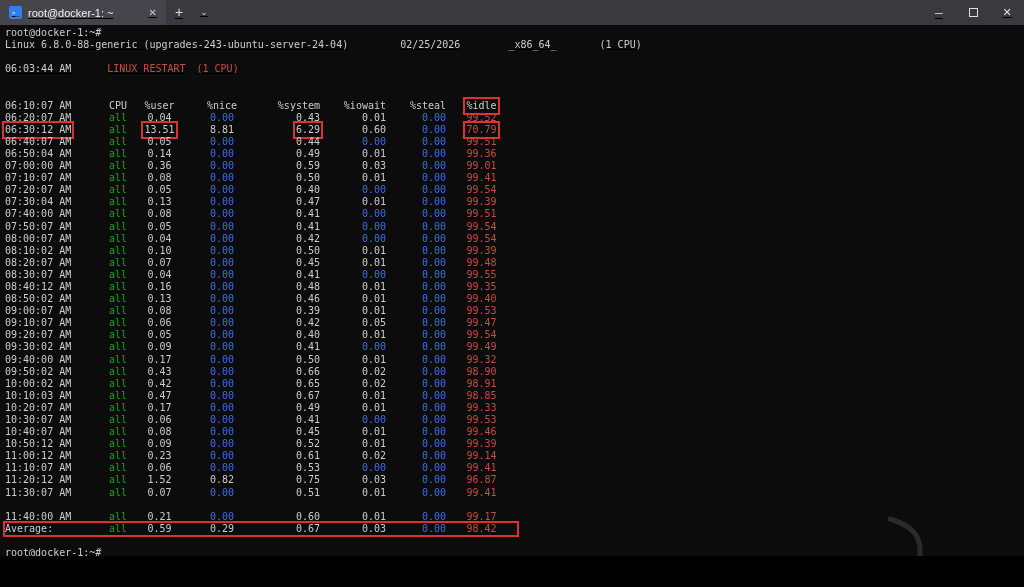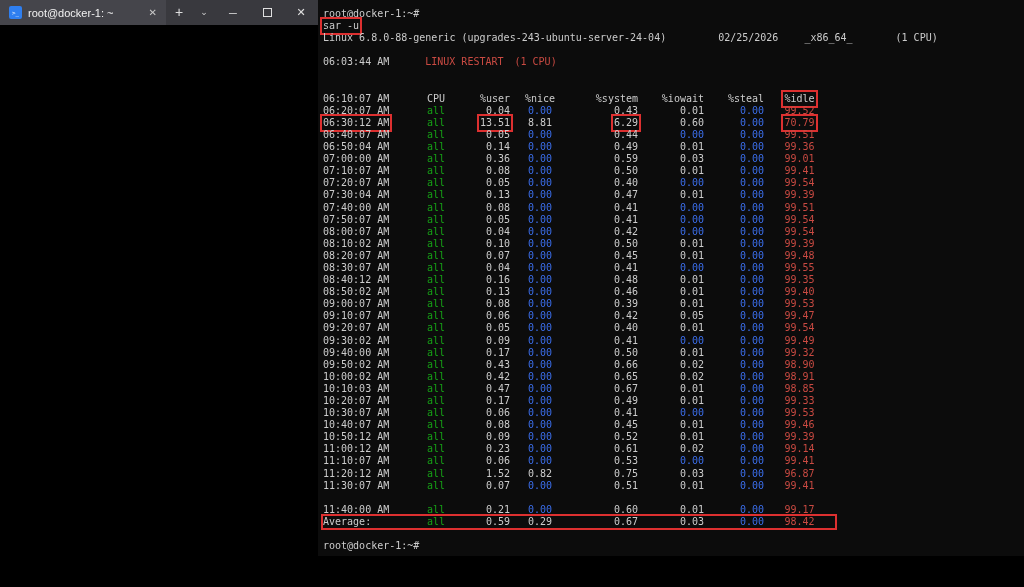--- a/index.html
+++ b/index.html
@@ -1,58 +1,58 @@
 <!DOCTYPE html>
 <html style="--bg: #0c0c0c; --fg: #cccccc; --green: #16a016; --blue: #3b6eea; --red: #c94a42; --box: #dd3030;"><head>
 <meta charset="utf-8">
 <style>
   * { box-sizing: border-box; margin: 0; padding: 0; }
   html, body { width: 1024px; height: 587px; overflow: hidden; background: #000; }
-  .window { width: 1024px; height: 556px; display: flex; 
-            font-family: "DejaVu Sans Mono", monospace; }
+  .window { width: 1024px; height: 556px; display: flex; flex-direction: column;
+            font-family: "DejaVu Sans Mono", monospace; text-decoration: underline; }
 
   
   .titlebar { height: 25px; background: #39393e; display: flex; align-items: stretch;
               font-family: "Liberation Sans", sans-serif; color: #e8e8e8; flex: none; }
   .tab { width: 166px; background: #45454b; display: flex; align-items: center;
          padding: 0 5px 0 9px; gap: 6px; cursor: default; }
   .tabicon { width: 13px; height: 13px; border-radius: 2px; background: #2f7ff0; color: #fff;
              font-size: 6px; line-height: 13px; text-align: center; flex: none;
              font-family: "DejaVu Sans Mono", monospace; }
   .tab-title { flex: 1; font-size: 11px; color: #f2f2f2; white-space: nowrap; overflow: hidden; }
   .tab-close { color: #c9c9c9; font-size: 10px; padding: 0 4px; }
   .newtab { width: 26px; text-align: center; line-height: 24px; font-size: 14px; color: #dedede; }
   .chev { width: 24px; text-align: center; line-height: 25px; font-size: 9px; color: #cfcfcf; }
   .spacer { flex: 1; }
   .wc { width: 34px; display: flex; align-items: center; justify-content: center;
         font-size: 11px; color: #e0e0e0; }
   .maxbox { width: 9px; height: 9px; border: 1px solid #e0e0e0; display: block; }
 
   
   .term { position: relative; flex: 1; background: var(--bg, #0c0c0c); color: var(--fg, #ccc);
-          font-size: 10px; line-height: 12.1px; padding: 8px 0 0 5px; overflow: hidden; }
+          font-size: 10px; line-height: 12.1px; padding: 2px 0 0 5px; overflow: hidden; }
   .line { height: 12.1px; white-space: pre; }
   .tr { display: flex; width: max-content; }
   .cell { display: inline-block; flex: none; }
   .iv { display: inline-block; }
   .w-time { width: 72px; text-align: left; }
   .w0 { width: 50px; text-align: right; }
-  .w1 { width: 65px; text-align: right; }
+  .w1 { width: 65px; text-align: center; }
   .w2 { width: 60px; text-align: center; }
   .w3 { width: 68px; text-align: right; }
   .w4 { width: 66px; text-align: right; }
   .w5 { width: 60px; text-align: right; }
   .w6 { width: 71px; text-align: center; }
 
   .c-green { color: var(--green, #16a016); }
   .c-blue  { color: var(--blue, #3b6eea); }
   .c-red   { color: var(--red, #c94a42); }
 
   .md { margin-left: 52px; }
-  .ma { margin-left: 26px; }
+  .ma { margin-left: 48px; }
   .mc { margin-left: 43px; }
   .mr1 { margin-left: 36px; margin-top: 23px; }
   .mr2 { margin-left: 11px; }
 
   
   .rbox { outline: 2px solid var(--box, #dd3030); outline-offset: 1px; }
   .rbox-row { outline: 2px solid var(--box, #dd3030); outline-offset: 0; }
 
   .squiggle { position: absolute; left: 880px; top: 466px; }
 </style>
@@ -72,21 +72,20 @@
     <div class="spacer"></div>
     <div class="wc">─</div>
     <div class="wc">
       <span class="maxbox"></span>
     </div>
     <div class="wc">✕</div>
   </div>
 
   <div class="term">
     <div class="line"><span>root@docker-1:~#</span></div>
-    <div class="line"><span class="iv rbox">sar -u</span></div>
     <div class="line"><span>Linux 6.8.0-88-generic (upgrades-243-ubuntu-server-24-04)</span><span class="md">02/25/2026</span><span class="ma">_x86_64_</span><span class="mc">(1 CPU)</span></div>
     <div class="line"></div>
     <div class="line"><span>06:03:44 AM</span><span class="c-red mr1">LINUX RESTART</span><span class="c-red mr2">(1 CPU)</span></div>
     <div class="line"></div>
     <div class="line"></div>
 
     <div>
         <div class="line tr"><span class="cell w-time"><span class="iv">06:10:07 AM</span></span><span class="cell w0"><span class="iv">CPU</span></span><span class="cell w1"><span class="iv">%user</span></span><span class="cell w2"><span class="iv">%nice</span></span><span class="cell w3"><span class="iv">%system</span></span><span class="cell w4"><span class="iv">%iowait</span></span><span class="cell w5"><span class="iv">%steal</span></span><span class="cell w6"><span class="iv rbox">%idle</span></span></div>
         <div class="line tr"><span class="cell w-time"><span class="iv">06:20:07 AM</span></span><span class="cell w0"><span class="iv c-green">all</span></span><span class="cell w1"><span class="iv">0.04</span></span><span class="cell w2"><span class="iv c-blue">0.00</span></span><span class="cell w3"><span class="iv">0.43</span></span><span class="cell w4"><span class="iv">0.01</span></span><span class="cell w5"><span class="iv c-blue">0.00</span></span><span class="cell w6"><span class="iv c-red">99.52</span></span></div>
         <div class="line tr"><span class="cell w-time"><span class="iv rbox">06:30:12 AM</span></span><span class="cell w0"><span class="iv c-green">all</span></span><span class="cell w1"><span class="iv rbox">13.51</span></span><span class="cell w2"><span class="iv">8.81</span></span><span class="cell w3"><span class="iv rbox">6.29</span></span><span class="cell w4"><span class="iv">0.60</span></span><span class="cell w5"><span class="iv c-blue">0.00</span></span><span class="cell w6"><span class="iv c-red rbox">70.79</span></span></div>

